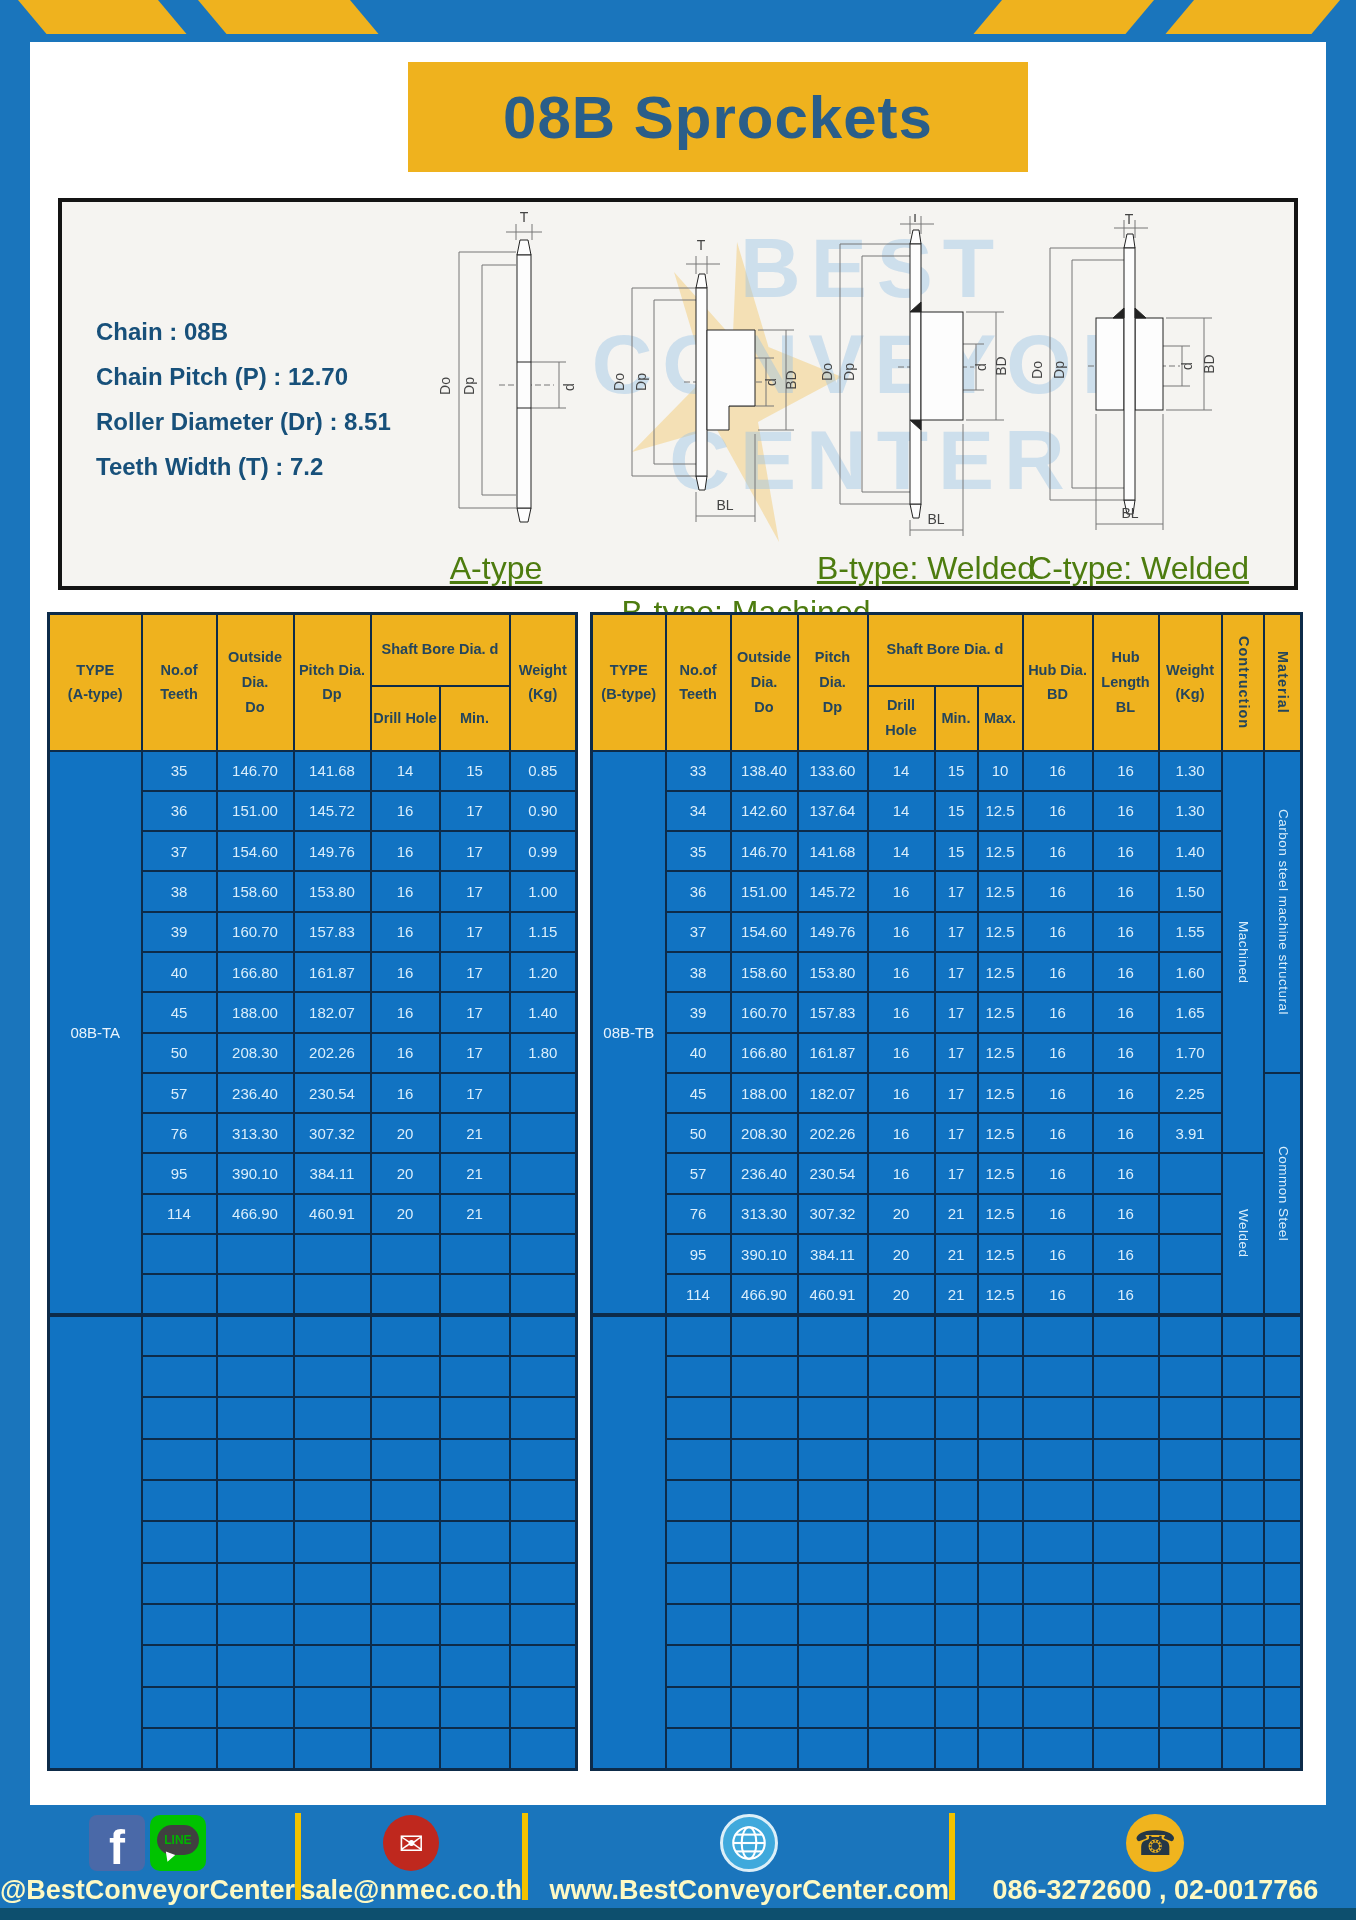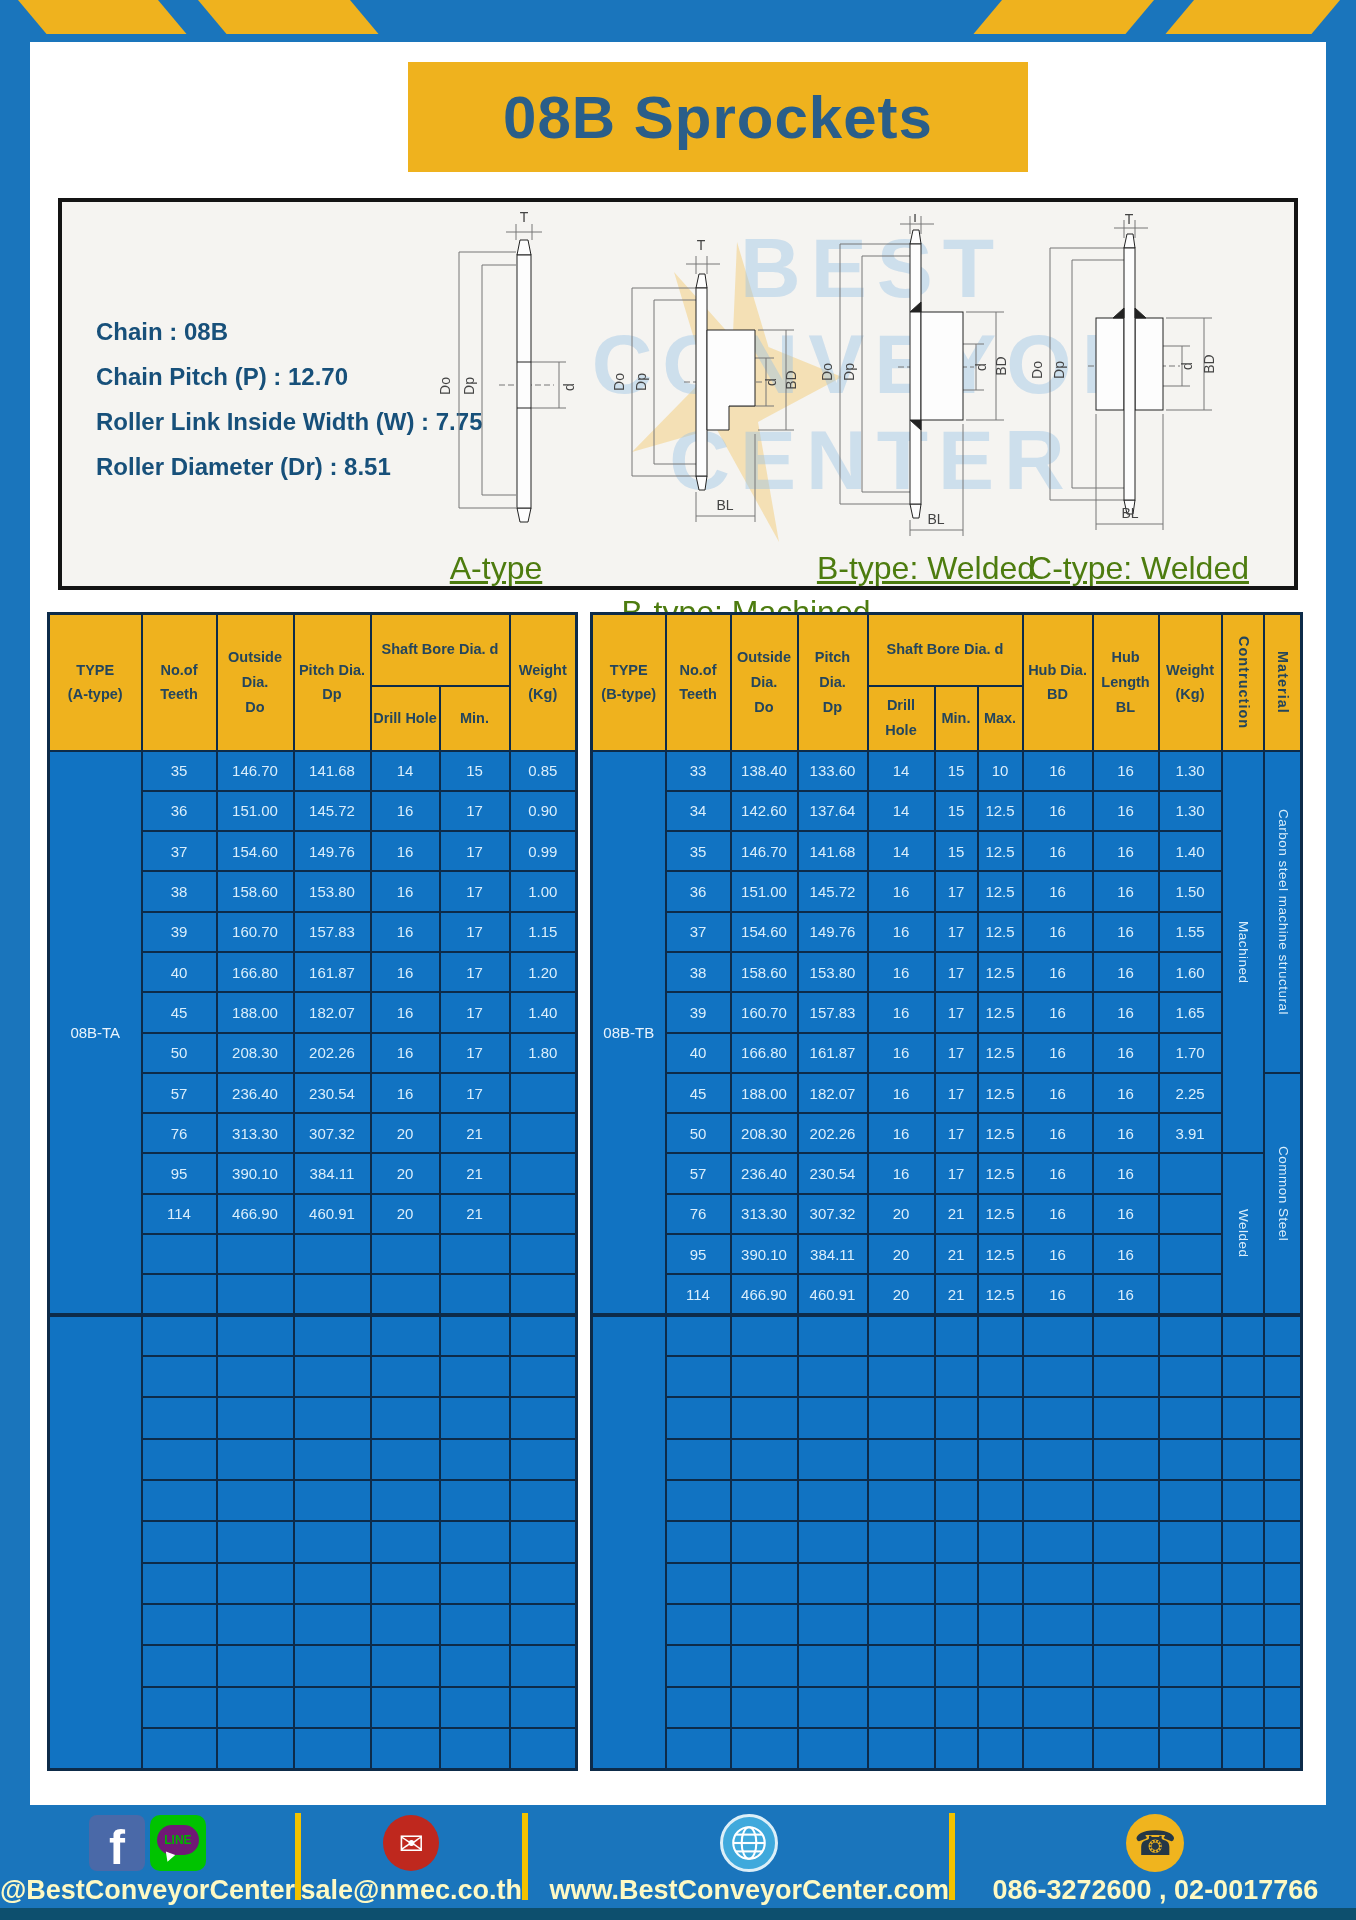--- a/index.html
+++ b/index.html
@@ -52,21 +52,21 @@
   .footer{position:absolute;left:0;top:1805px;width:1356px;height:103px;background:#1a75bc;
           display:flex;align-items:stretch;}
   .fsec{display:flex;flex-direction:column;align-items:center;justify-content:flex-start;padding-top:9px;}
   .fs1{flex-basis:20%;} .fs2{flex-basis:16%;} .fs3{flex-basis:27%;margin-left:22px;} .fs4{flex-basis:37%;}
   .fdiv{width:7px;background:#f2c200;margin:8px 0;}
   .ficons{display:flex;gap:5px;align-items:center;height:58px;}
   .flabel{color:#fef9c3;font-weight:bold;font-size:27px;margin-top:3px;white-space:nowrap;}
   .icon-fb{width:56px;height:56px;background:#4a69a8;border-radius:8px;color:#fff;font-size:48px;
            font-weight:bold;display:flex;align-items:flex-end;justify-content:center;line-height:0.95;}
   .icon-line{width:56px;height:56px;background:#00c300;border-radius:10px;position:relative;}
-  .icon-line .bubble{position:absolute;left:7px;top:10px;width:42px;height:30px;background:#701a75;border-radius:15px;
+  .icon-line .bubble{position:absolute;left:7px;top:10px;width:42px;height:30px;background:#404040;border-radius:15px;
            display:flex;align-items:center;justify-content:center;font-size:12px;font-weight:bold;color:#00b300;}
   .icon-line .tail{position:absolute;left:14px;top:38px;width:0;height:0;border-left:5px solid transparent;
            border-right:5px solid transparent;border-top:9px solid #fff;transform:rotate(20deg);}
   .icon-mail{width:56px;height:56px;border-radius:50%;background:#bf281e;color:#fff;font-size:30px;
            display:flex;align-items:center;justify-content:center;font-family:"DejaVu Sans",sans-serif;}
   .icon-globe{width:58px;height:58px;border-radius:50%;background:#3fa9dc;border:3px solid #dcEFf8;
            box-sizing:border-box;display:flex;align-items:center;justify-content:center;}
   .icon-phone{width:58px;height:58px;border-radius:50%;background:#f0b41e;color:#253746;font-size:34px;
            display:flex;align-items:center;justify-content:center;font-family:"DejaVu Sans",sans-serif;}
   .bottom-strip{position:absolute;left:0;top:1908px;width:1356px;height:12px;background:#0d4f6e;}
@@ -93,22 +93,22 @@
     <div class="wm-y"></div>
     <div class="wm">
       <div>BEST</div>
       <div>CONVEYOR</div>
       <div>CENTER</div>
     </div>
 
     <ul class="specs" id="specs-list">
         <li>Chain  :  08B</li>
         <li>Chain Pitch (P)  :  12.70</li>
-        <li>Roller Link Inside Width (W)  :  7.75</li>
         <li>Roller Diameter (Dr)  :  8.51</li>
+        <li>Teeth Width (T)  :  7.2</li>
       </ul>
 
     <div class="diag dgA">
       <svg width="190" height="330" viewBox="0 0 190 330">
         <g stroke="#777" stroke-width="1" fill="none">
           <line x1="55" y1="42" x2="55" y2="298"></line>
             <line x1="78" y1="55" x2="78" y2="285"></line>
           <line x1="55" y1="42" x2="112" y2="42"></line>
             <line x1="55" y1="298" x2="112" y2="298"></line>
           <line x1="78" y1="55" x2="112" y2="55"></line>

